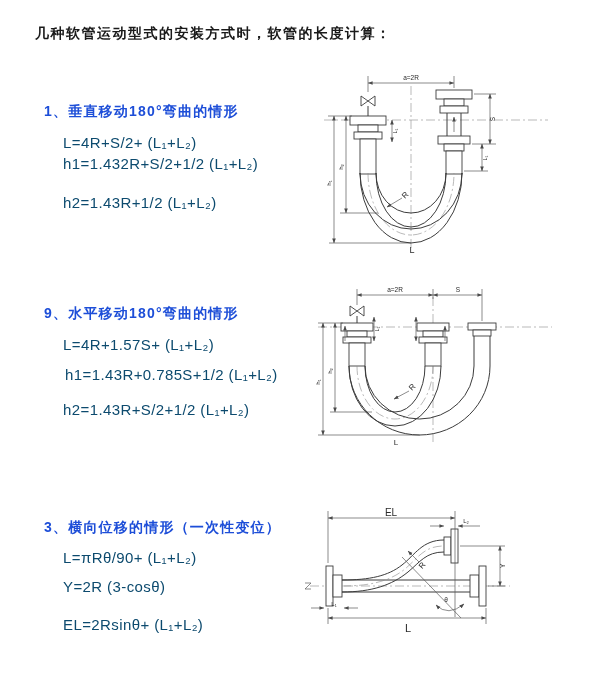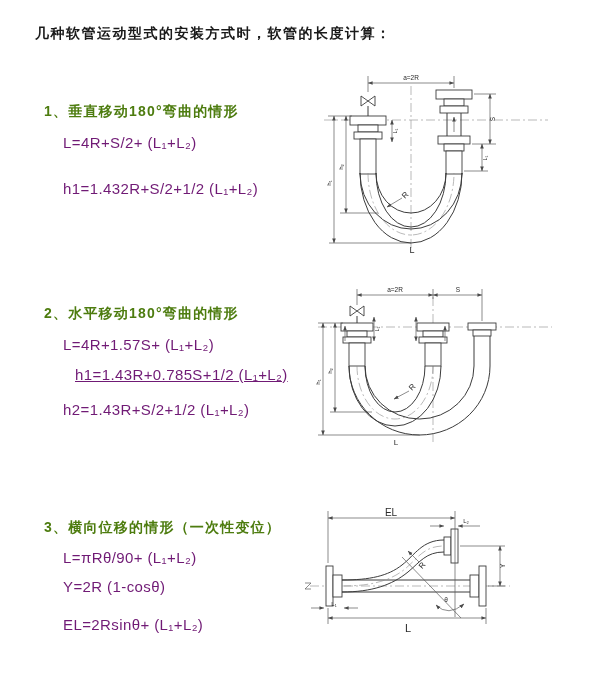--- a/index.html
+++ b/index.html
@@ -2,55 +2,56 @@
 <html><head>
 <meta charset="utf-8">
 <style>
   html,body{margin:0;padding:0;background:#fff;}
   .page{
     position:relative;width:552px;height:675px;background:#ffffff;overflow:hidden;
     font-family:"Liberation Sans","DejaVu Sans",sans-serif;color:#1c1c1c;
   }
   .abs{position:absolute;}
   .doc-title{left:35px;top:25px;font-size:14px;font-weight:bold;letter-spacing:1.5px;color:#1a1a1a;}
-  .sec-head{font-size:14px;font-weight:bold;letter-spacing:1.2px;color:#4d7c0f;}
-  .formula{font-size:15px;letter-spacing:0.4px;color:#701a75;}
+  .sec-head{font-size:14px;font-weight:bold;letter-spacing:1.2px;color:#1d4ed8;}
+  .formula{font-size:15px;letter-spacing:0.4px;color:#0c4a6e;}
   #h1s{left:44px;top:103px;}
-  #f11{left:63px;top:134px;} #f12{left:63px;top:180px;} #f13{left:63px;top:194px;}
+  #f11{left:63px;top:134px;} #f12{left:63px;top:155px;} #f13{left:63px;top:194px;}
   #h2s{left:44px;top:305px;}
-  #f21{left:63px;top:336px;} #f22{left:75px;top:366px;text-decoration:underline;} #f23{left:63px;top:395px;margin-top:6px;}
+  #f21{left:63px;top:336px;} #f22{left:65px;top:366px;} #f23{left:63px;top:395px;margin-top:6px;}
   #h3s{left:44px;top:519px;}
   #f31{left:63px;top:549px;} #f32{left:63px;top:578px;} #f33{left:63px;top:606px;margin-top:10px;}
   #dg1{left:316px;top:70px;} #dg2{left:312px;top:283px;} #dg3{left:298px;top:505px;}
   svg{display:block;}
   .dim{stroke:#5a5a5a;stroke-width:0.7;fill:none;}
   .cl{stroke:#8a8a8a;stroke-width:0.6;stroke-dasharray:9 3 2 3;fill:none;}
   .hose{stroke:#3c3c3c;stroke-width:1;fill:none;}
   .fit{stroke:#3c3c3c;stroke-width:0.9;fill:#ffffff;}
   .dtext{font-family:"Liberation Sans","DejaVu Sans",sans-serif;fill:#2a2a2a;}
 </style>
 </head>
 <body>
 
 <div class="page">
 
   <div class="abs doc-title">几种软管运动型式的安装方式时，软管的长度计算：</div>
 
   <div class="abs sec-head" id="h1s">1、垂直移动180°弯曲的情形</div>
   <div class="abs formula" id="f11">L=4R+S/2+ (L₁+L₂)</div>
   <div class="abs formula" id="f12">h1=1.432R+S/2+1/2 (L₁+L₂)</div>
-
-  <div class="abs sec-head" id="h2s">2、水平移动180°弯曲的情形</div>
+  <div class="abs formula" id="f13">h2=1.43R+1/2 (L₁+L₂)</div>
+
+  <div class="abs sec-head" id="h2s">9、水平移动180°弯曲的情形</div>
   <div class="abs formula" id="f21">L=4R+1.57S+ (L₁+L₂)</div>
   <div class="abs formula" id="f22">h1=1.43R+0.785S+1/2 (L₁+L₂)</div>
   <div class="abs formula" id="f23">h2=1.43R+S/2+1/2 (L₁+L₂)</div>
 
   <div class="abs sec-head" id="h3s">3、横向位移的情形（一次性变位）</div>
   <div class="abs formula" id="f31">L=πRθ/90+ (L₁+L₂)</div>
-  <div class="abs formula" id="f32">Y=2R (1-cosθ)</div>
+  <div class="abs formula" id="f32">Y=2R (3-cosθ)</div>
   <div class="abs formula" id="f33">EL=2Rsinθ+ (L₁+L₂)</div>
 
   <div class="abs" id="dg1">
   <svg width="248" height="188" viewBox="0 0 248 188">
     <defs>
       <marker id="ar1" viewBox="0 0 8 8" refX="7.5" refY="4" markerWidth="7" markerHeight="7" orient="auto-start-reverse">
         <path d="M0,1 L8,4 L0,7 z" fill="#4a4a4a"></path>
       </marker>
       <pattern id="xh1" width="4" height="4" patternUnits="userSpaceOnUse">
         <path d="M0,0 L4,4 M4,0 L0,4" stroke="#7a7a7a" stroke-width="0.5"></path>

